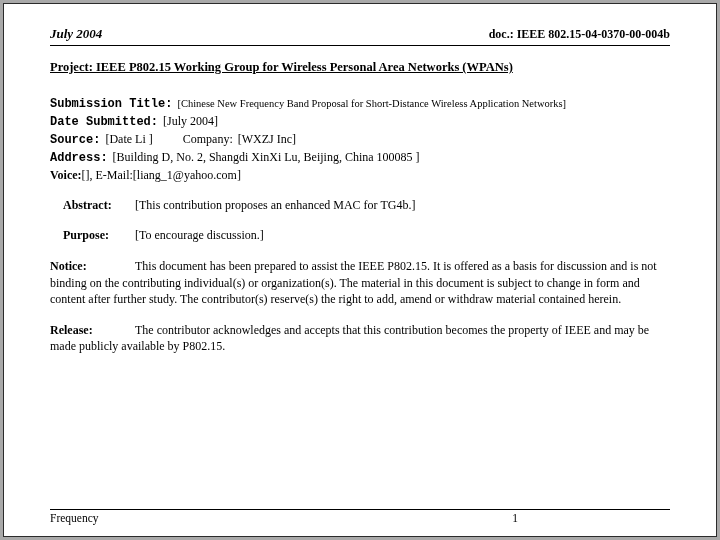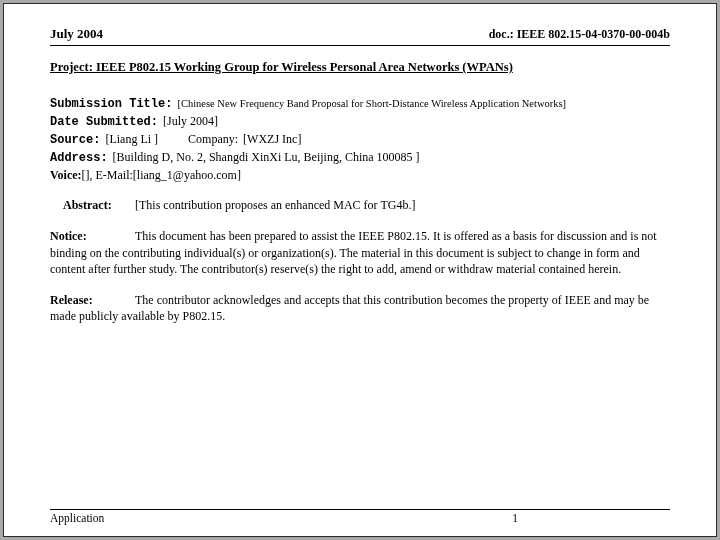--- a/index.html
+++ b/index.html
@@ -17,21 +17,21 @@
     background: #ffffff;
     border: 1px solid #2b2b2b;
     overflow: hidden;
   }
   .content { padding: 22px 46px 0 46px; }
 
   .header-row {
     display: flex; justify-content: space-between; align-items: flex-end;
     border-bottom: 1px solid #000; padding-bottom: 3px;
   }
-  .header-date { font-weight: bold; font-size: 13px; }
+  .header-date { font-weight: bold; font-size: 13px; font-style: italic; }
   .header-doc  { font-weight: bold; font-size: 12px; }
 
   .title {
     font-weight: bold; font-size: 12.5px;
     text-decoration: underline;
     margin-top: 14px;
   }
 
   .block { margin-top: 20px; }
   .line  { font-size: 12px; line-height: 17px; }
@@ -72,44 +72,48 @@
     <div class="title">Project: IEEE P802.15 Working Group for Wireless Personal Area Networks (WPANs)</div>
 
     <div class="block">
       <div class="line">
         <span class="lbl sp">Submission Title:</span><span class="small">[Chinese New Frequency Band Proposal for Short-Distance Wireless Application Networks]</span>
       </div>
       <div class="line">
         <span class="lbl sp">Date Submitted:</span><span>[July 2004]</span>
       </div>
       <div class="line">
-        <span class="lbl sp">Source:</span><span>[Liang Li ]</span><span class="company-lbl">Company:</span><span>[WXZJ Inc]</span>
+        <span class="lbl sp">Source:</span><span>[Date Li ]</span><span class="company-lbl">Company:</span><span>[WXZJ Inc]</span>
       </div>
       <div class="line">
         <span class="lbl sp">Address:</span><span>[Building D, No. 2, Shangdi XinXi Lu, Beijing, China 100085 ]</span>
       </div>
       <div class="line">
         <span class="lbl">Voice:</span><span>[], E-Mail:[liang_1@yahoo.com]</span>
       </div>
     </div>
 
 
     <div class="tab-row">
       <span class="lbl">Abstract:</span>
       <span>[This contribution proposes an enhanced MAC for TG4b.]</span>
     </div>
 
+    <div class="tab-row">
+      <span class="lbl">Purpose:</span>
+      <span>[To encourage discussion.]</span>
+    </div>
 
     <div class="para">
       <span class="lbl">Notice:</span><span>This document has been prepared to assist the IEEE P802.15.  It is offered as a basis for discussion and is not binding on the contributing individual(s) or organization(s). The material in this document is subject to change in form and content after further study. The contributor(s) reserve(s) the right to add, amend or withdraw material contained herein.</span>
     </div>
 
     <div class="para">
       <span class="lbl">Release:</span><span>The contributor acknowledges and accepts that this contribution becomes the property of IEEE and may be made publicly available by P802.15.</span>
     </div>
 
   </div>
 
   <div class="footer">
-    <span class="f-left">Application</span>
+    <span class="f-left">Frequency</span>
     <span class="f-center">1</span>
   </div>
 </div>
 
 </body></html>

